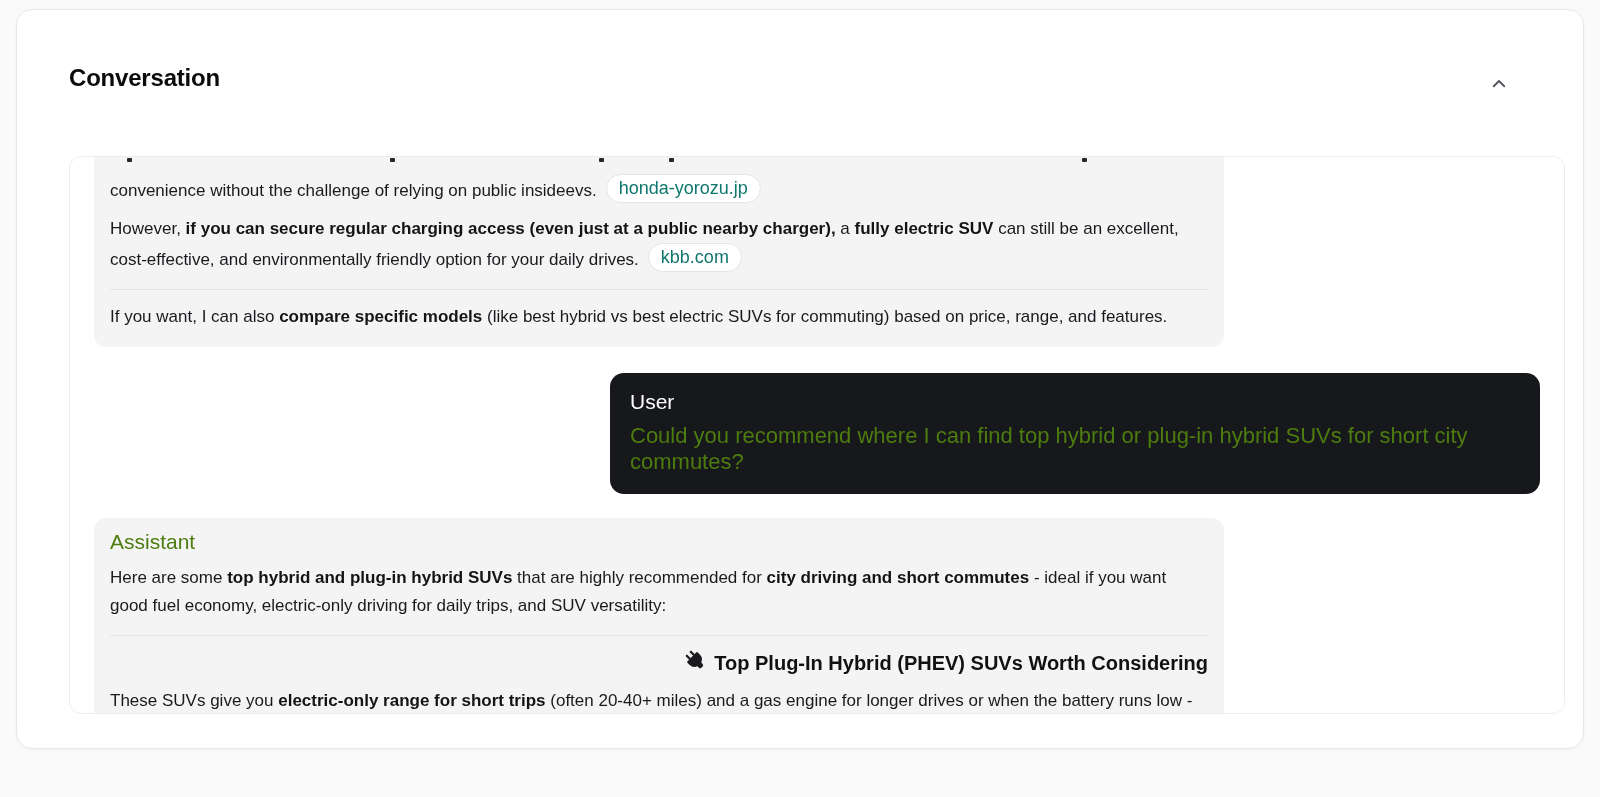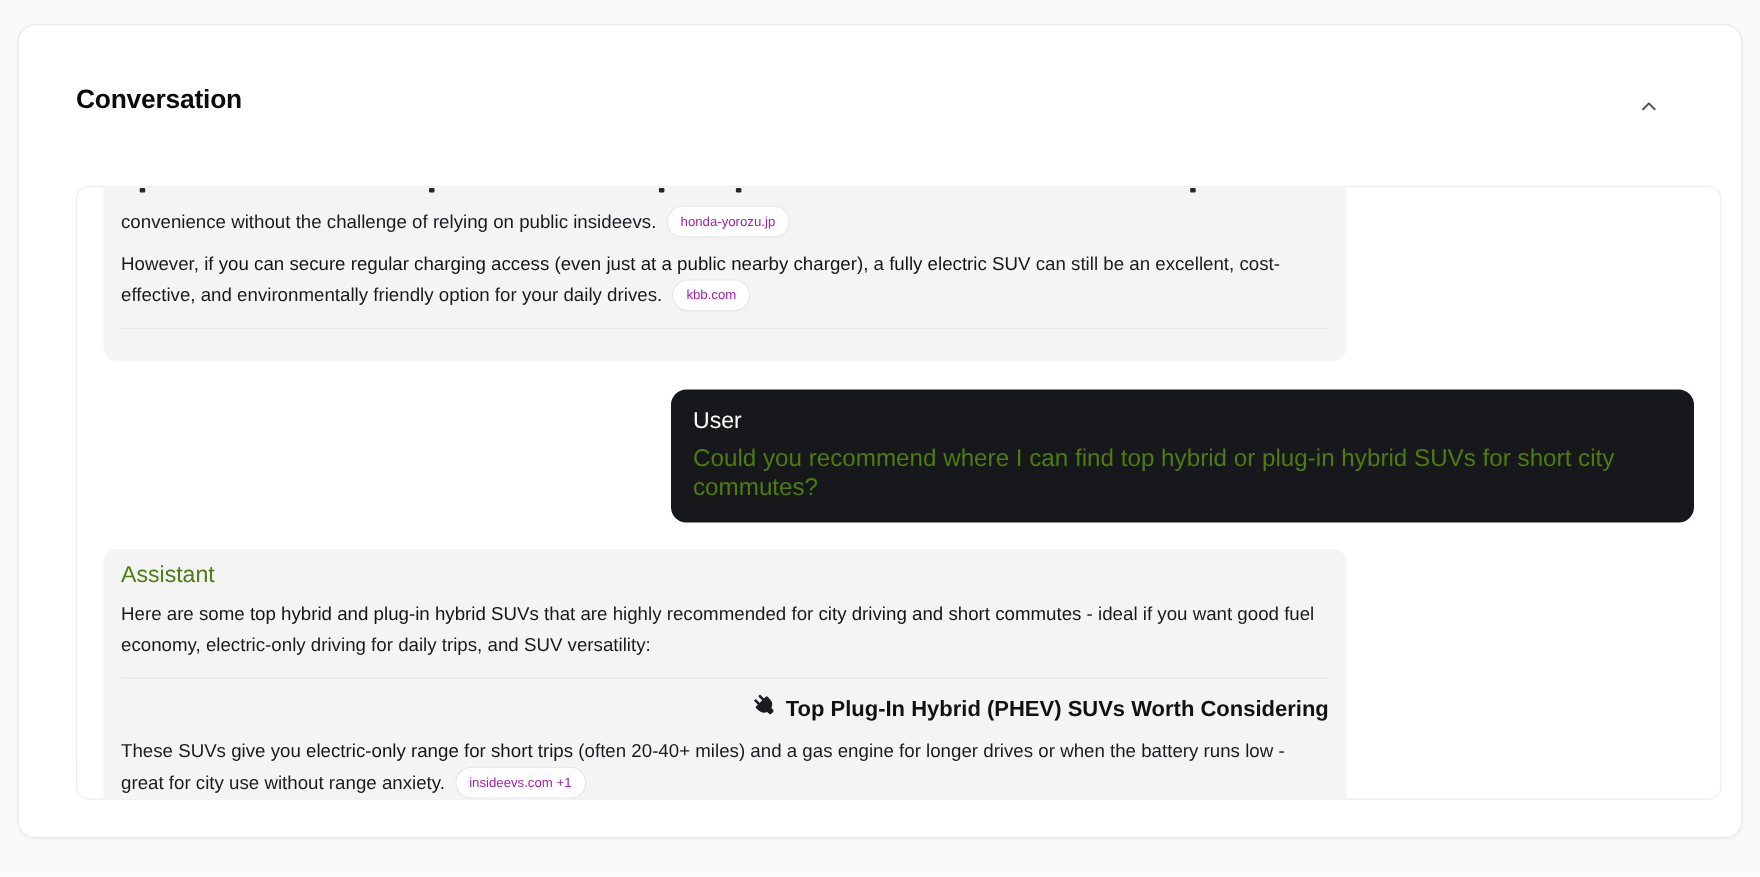--- a/index.html
+++ b/index.html
@@ -5,21 +5,21 @@
   html,body{margin:0;padding:0;}
   body{
     width:1600px;height:797px;
     background:#fafafa;
     font-family:"Liberation Sans", sans-serif;
     color:#18181b;
     position:relative;
     overflow:hidden;
   }
   .card{
-    position:absolute;left:16px;top:22px;width:1566px;height:738px;
+    position:absolute;left:16px;top:9px;width:1566px;height:738px;
     background:#ffffff;border:1px solid #e8e8ec;border-radius:16px;
     box-shadow:0 1px 3px rgba(0,0,0,0.04);
   }
   .card-header{position:relative;height:90px;}
   .card-title{
     position:absolute;left:52px;top:54px;
     font-size:24px;font-weight:700;color:#0b0b0c;letter-spacing:-0.2px;
   }
   .collapse-btn{
     position:absolute;right:70px;top:60px;width:28px;height:28px;
@@ -49,31 +49,31 @@
   }
   .frag-row{position:relative;height:7px;margin-top:0;}
   .frag{position:absolute;top:1px;width:5px;height:4px;background:#27272a;border-radius:1px;}
   .msg-label{font-size:21px;font-weight:500;line-height:24px;}
   .bubble.user .msg-label{margin-bottom:9px;color:#fcfcfc;}
   .bubble.assistant .msg-label{margin-bottom:4px;color:#4d7c0f;}
   .user-text{font-size:22px;line-height:26px;color:#4d7c0f;}
   .msg-p{
     font-size:17px;line-height:28px;margin:10px 0 0 0;color:#1a1a1e;
   }
-  .msg-p strong{font-weight:400;color:#141417;}
+  .msg-p strong{font-weight:700;color:#141417;}
   .divider{border:none;border-top:1px solid #e4e4e7;margin:15px 0 13px 0;}
   .msg-heading{
     font-size:20px;font-weight:700;color:#111113;
     margin:13px 0 0 0;display:flex;align-items:center;gap:9px;line-height:28px;justify-content:flex-end;
   }
   .plug-icon{flex:0 0 auto;transform:rotate(-45deg) translateY(1px);}
   .badge{
     display:inline-block;margin-left:9px;padding:3px 12px 4px 12px;
     background:#ffffff;border:1px solid #e4e4e7;border-radius:999px;
-    font-size:12px;font-weight:500;color:#a21caf;line-height:20px;
+    font-size:18px;font-weight:500;color:#0f766e;line-height:20px;
     white-space:nowrap;vertical-align:2px;cursor:pointer;
   }
 </style>
 </head>
 <body>
 
 <div class="card">
   <div class="card-header">
     <div class="card-title">Conversation</div>
     <button class="collapse-btn">
@@ -92,20 +92,21 @@
             <div class="frag-row">
               <span class="frag" style="left: 17px;"></span>
               <span class="frag" style="left: 280px;"></span>
               <span class="frag" style="left: 489px;"></span>
               <span class="frag" style="left: 559px;"></span>
               <span class="frag" style="left: 972px;"></span>
             </div>
             <p class="msg-p"><span>convenience without the challenge of relying on public insideevs.</span><span class="badge">honda-yorozu.jp</span></p>
             <p class="msg-p"><span>However, </span><strong>if you can secure regular charging access (even just at a public nearby charger),</strong><span> a </span><strong>fully electric SUV</strong><span> can still be an excellent, cost-effective, and environmentally friendly option for your daily drives.</span><span class="badge">kbb.com</span></p>
             <hr class="divider">
+            <p class="msg-p"><span>If you want, I can also </span><strong>compare specific models</strong><span> (like best hybrid vs best electric SUVs for commuting) based on price, range, and features.</span></p>
           </div>
         </div>
         <div class="msg-row user">
           <div class="bubble user">
             <div class="msg-label">User</div>
             <div class="user-text">Could you recommend where I can find top hybrid or plug-in hybrid SUVs for short city commutes?</div>
           </div>
         </div>
         <div class="msg-row assistant">
           <div class="bubble assistant">

